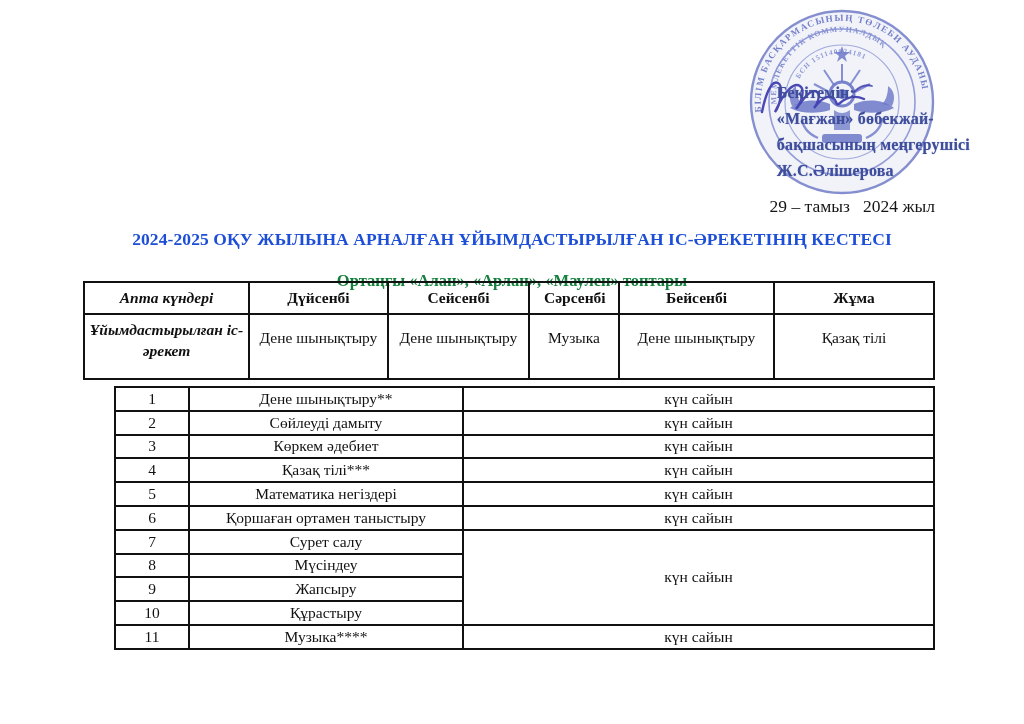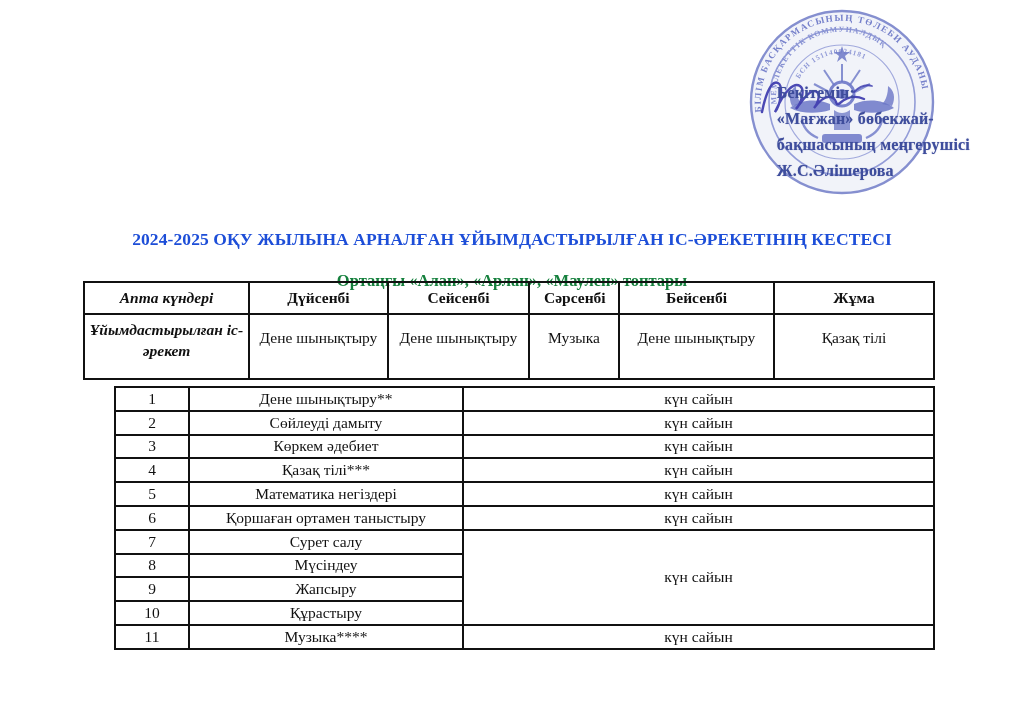--- a/index.html
+++ b/index.html
@@ -113,20 +113,21 @@
     <path d="M100,22 C106,16 112,14 118,16" fill="none" stroke="#413fb0" stroke-width="1.8" stroke-linecap="round" opacity=".85"></path>
   </svg>
 
   <div class="approval">
     <div>Бекітемін:</div>
     <div>«Мағжан» бөбекжай-</div>
     <div>бақшасының меңгерушісі</div>
     <div>Ж.С.Әлішерова</div>
   </div>
 
+  <div class="date-line">29 – тамыз   2024 жыл</div>
 
   <div class="doc-title">2024-2025 ОҚУ ЖЫЛЫНА АРНАЛҒАН ҰЙЫМДАСТЫРЫЛҒАН ІС-ӘРЕКЕТІНІҢ КЕСТЕСІ</div>
   <div class="doc-subtitle">Ортаңғы «Алан», «Арлан», «Маулен» топтары</div>
 
   <table class="week-table">
     <colgroup>
       <col style="width:165px">
         <col style="width:139px">
         <col style="width:141px">
       <col style="width:90px">

